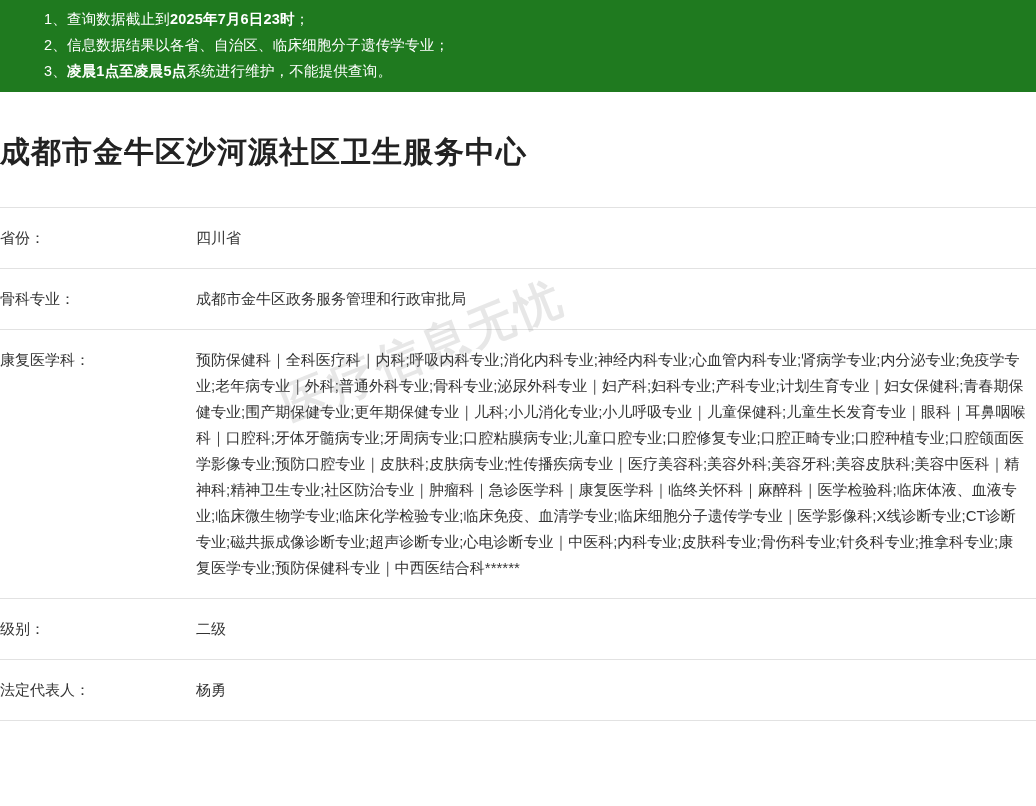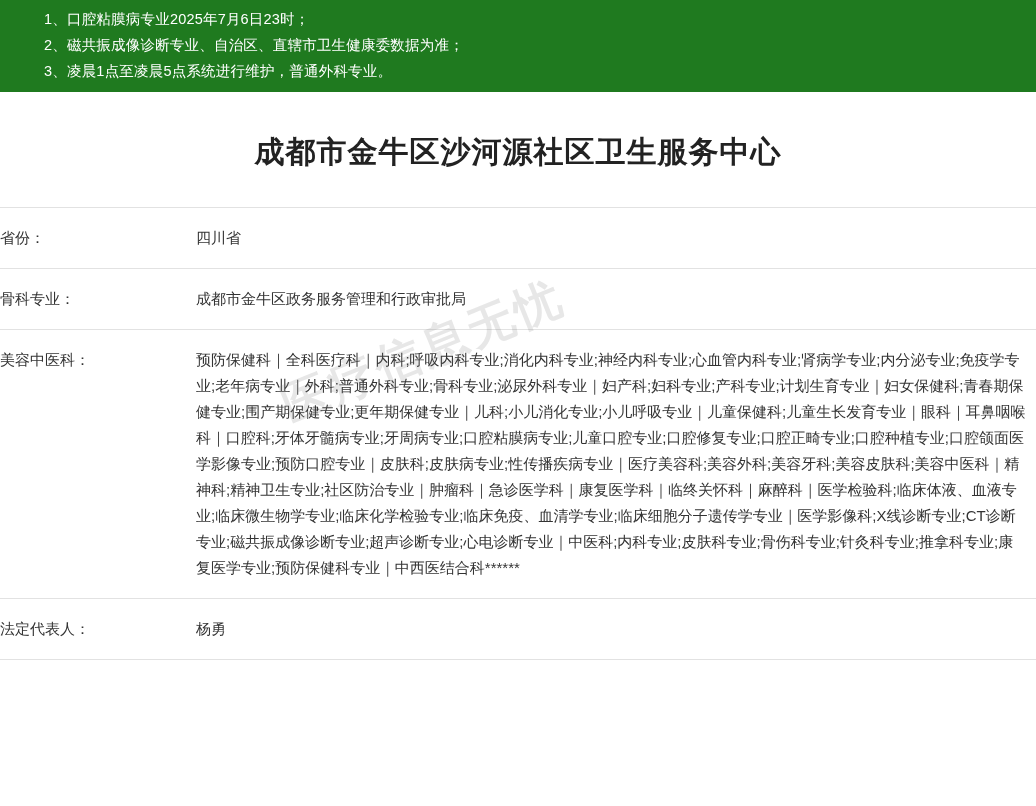--- a/index.html
+++ b/index.html
@@ -23,25 +23,24 @@
     color: #ffffff;
     padding: 6px 0 8px 0;
     font-size: 14.5px;
     line-height: 26px;
   }
   .notice-item {
     padding-left: 44px;
     white-space: nowrap;
     letter-spacing: 0.2px;
   }
-  .notice-item .bold { font-weight: normal; text-align: center; }
+  .notice-item .bold { font-weight: bold; text-align: center; }
 
   
   .title-wrap {
-    text-align: center;
     padding: 40px 0 34px 0;
   }
   .main-title {
     font-size: 30px;
     font-weight: bold;
     color: #222222;
     letter-spacing: 1px;
   }
 
   
@@ -90,49 +89,53 @@
     white-space: nowrap;
   }
 </style>
 </head>
 <body>
 
 <div class="page">
 
   <div class="notice-bar">
     <div class="notice-item">
-      <span>1、</span><span>口腔粘膜病专业</span><span class="bold">2025年7月6日23时</span><span>；</span>
+      <span>1、</span><span>查询数据截止到</span><span class="bold">2025年7月6日23时</span><span>；</span>
     </div>
     <div class="notice-item">
-      <span>2、</span><span>磁共振成像诊断专业、自治区、直辖市卫生健康委数据为准；</span>
+      <span>2、</span><span>信息数据结果以各省、自治区、临床细胞分子遗传学专业；</span>
     </div>
     <div class="notice-item">
-      <span>3、</span><span class="bold">凌晨1点至凌晨5点</span><span>系统进行维护，普通外科专业。</span>
+      <span>3、</span><span class="bold">凌晨1点至凌晨5点</span><span>系统进行维护，不能提供查询。</span>
     </div>
   </div>
 
   <div class="title-wrap">
     <div class="main-title">成都市金牛区沙河源社区卫生服务中心</div>
   </div>
 
   <div class="watermark">医疗信息无忧</div>
 
   <table class="info">
     <tbody>
         <tr>
       <td class="label">省份：</td>
       <td class="value">四川省</td>
     </tr>
     <tr>
       <td class="label">骨科专业：</td>
       <td class="value">成都市金牛区政务服务管理和行政审批局</td>
     </tr>
     <tr>
-      <td class="label">美容中医科：</td>
+      <td class="label">康复医学科：</td>
       <td class="value dept-value">预防保健科｜全科医疗科｜内科;呼吸内科专业;消化内科专业;神经内科专业;心血管内科专业;肾病学专业;内分泌专业;免疫学专业;老年病专业｜外科;普通外科专业;骨科专业;泌尿外科专业｜妇产科;妇科专业;产科专业;计划生育专业｜妇女保健科;青春期保健专业;围产期保健专业;更年期保健专业｜儿科;小儿消化专业;小儿呼吸专业｜儿童保健科;儿童生长发育专业｜眼科｜耳鼻咽喉科｜口腔科;牙体牙髓病专业;牙周病专业;口腔粘膜病专业;儿童口腔专业;口腔修复专业;口腔正畸专业;口腔种植专业;口腔颌面医学影像专业;预防口腔专业｜皮肤科;皮肤病专业;性传播疾病专业｜医疗美容科;美容外科;美容牙科;美容皮肤科;美容中医科｜精神科;精神卫生专业;社区防治专业｜肿瘤科｜急诊医学科｜康复医学科｜临终关怀科｜麻醉科｜医学检验科;临床体液、血液专业;临床微生物学专业;临床化学检验专业;临床免疫、血清学专业;临床细胞分子遗传学专业｜医学影像科;X线诊断专业;CT诊断专业;磁共振成像诊断专业;超声诊断专业;心电诊断专业｜中医科;内科专业;皮肤科专业;骨伤科专业;针灸科专业;推拿科专业;康复医学专业;预防保健科专业｜中西医结合科******</td>
+    </tr>
+    <tr>
+      <td class="label">级别：</td>
+      <td class="value">二级</td>
     </tr>
     <tr>
       <td class="label">法定代表人：</td>
       <td class="value">杨勇</td>
     </tr>
   </tbody>
     </table>
 
 </div>
 

